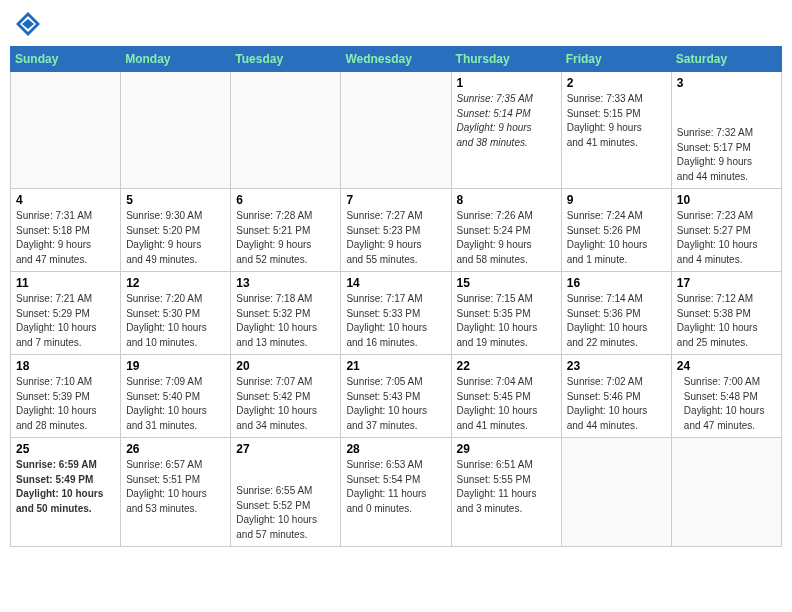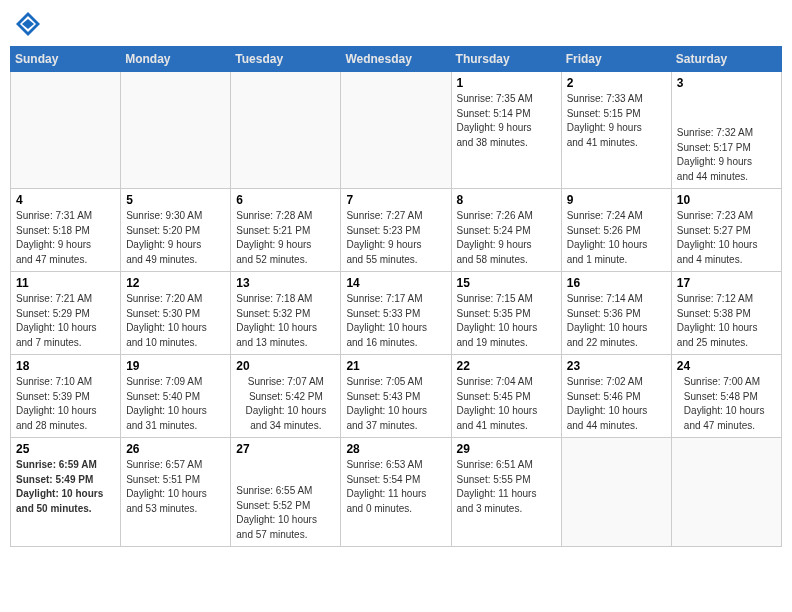--- a/index.html
+++ b/index.html
@@ -53,21 +53,21 @@
       font-size: 14px;
       color: #555;
     }
     .calendar {
       width: 100%;
       border-collapse: collapse;
       font-size: 10.5px;
     }
     .calendar thead tr th {
       background-color: #2a6fbe;
-      color: #e5e5e5;
+      color: #86efac;
       padding: 5px 4px;
       text-align: left;
       font-size: 12px;
       font-weight: bold;
       border: 1px solid #2a6fbe;
     }
     .calendar tbody tr td {
       border: 1px solid #ccc;
       vertical-align: top;
       padding: 4px 5px;
@@ -123,21 +123,21 @@
       </tr>
   </thead>
   <tbody id="calendar-body">
   <tr>
         <td class="empty-cell"></td>
         <td class="empty-cell"></td>
         <td class="empty-cell"></td>
         <td class="empty-cell"></td>
         <td>
           <span class="cell-date">1</span>
-          <div class="cell-info" style="white-space: pre-line;">Sunrise: 7:35 AM
+          <div class="cell-info" style="white-space: pre-line; font-style: italic;">Sunrise: 7:35 AM
 Sunset: 5:14 PM
 Daylight: 9 hours
 and 38 minutes.</div>
         </td>
         <td>
           <span class="cell-date">2</span>
           <div class="cell-info" style="white-space: pre-line;">Sunrise: 7:33 AM
 Sunset: 5:15 PM
 Daylight: 9 hours
 and 41 minutes.</div>
@@ -262,21 +262,21 @@
         </td>
         <td>
           <span class="cell-date">19</span>
           <div class="cell-info" style="white-space: pre-line;">Sunrise: 7:09 AM
 Sunset: 5:40 PM
 Daylight: 10 hours
 and 31 minutes.</div>
         </td>
         <td>
           <span class="cell-date">20</span>
-          <div class="cell-info" style="white-space: pre-line; text-align: center;">Sunrise: 7:07 AM
+          <div class="cell-info" style="white-space: pre-line;">Sunrise: 7:07 AM
 Sunset: 5:42 PM
 Daylight: 10 hours
 and 34 minutes.</div>
         </td>
         <td>
           <span class="cell-date">21</span>
           <div class="cell-info" style="white-space: pre-line;">Sunrise: 7:05 AM
 Sunset: 5:43 PM
 Daylight: 10 hours
 and 37 minutes.</div>

